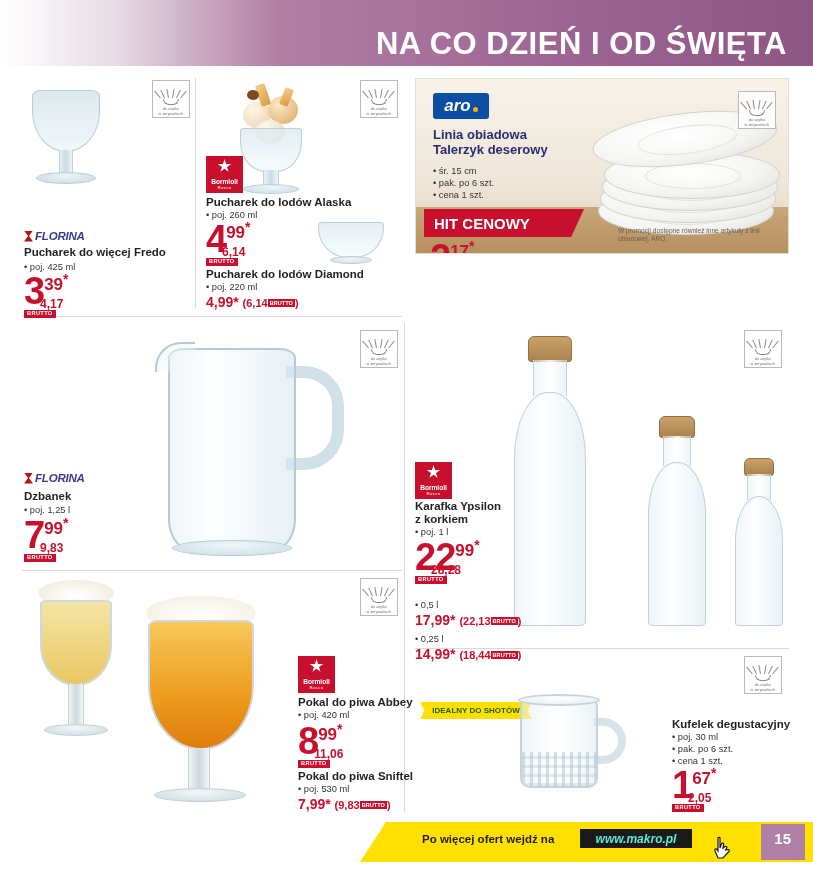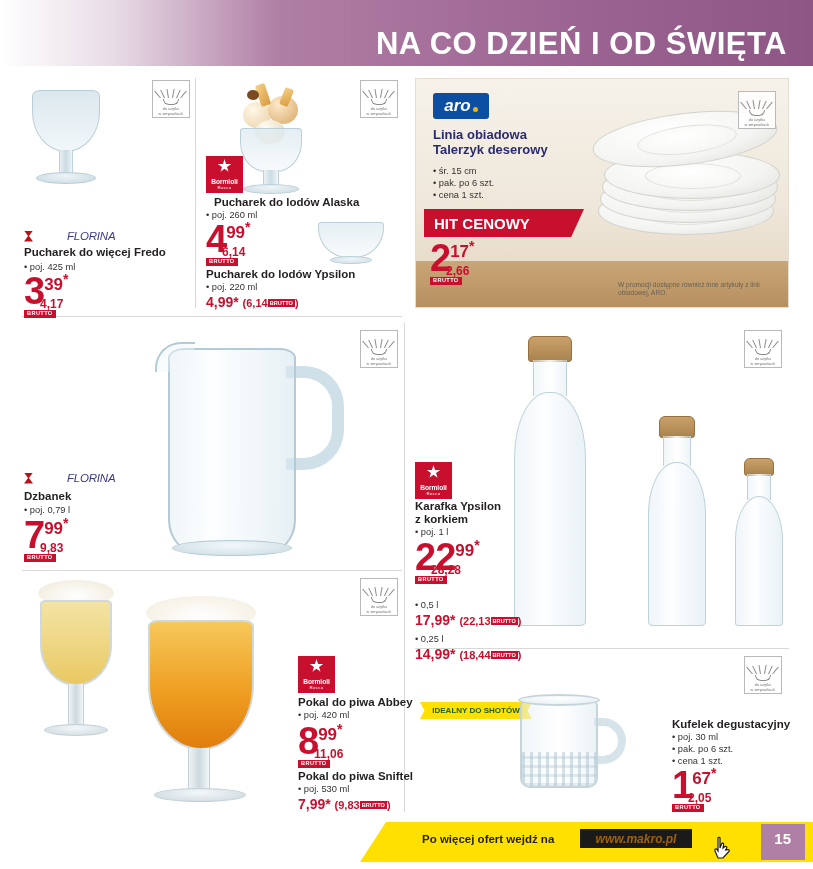--- a/index.html
+++ b/index.html
@@ -46,21 +46,21 @@
     font-size:3.6px; line-height:4.6px; color:#6d6d6d; text-align:center; margin-top:2px;
     letter-spacing:0.1px;
   }
 
   
   .logo-florina { position:absolute; display:flex; align-items:center; }
   .logo-florina .mark {
     width:9px; height:11px; background:#b9121b; margin-right:2px;
     clip-path: polygon(0 0,100% 0,55% 50%,100% 100%,0 100%,45% 50%);
   }
-  .logo-florina .txt { font-size:11.5px; font-weight:normal; color:#3a3a8c; font-style:italic; letter-spacing:-0.2px;margin-left:32px;}
+  .logo-florina .txt { font-size:11.5px; font-weight:bold; color:#3a3a8c; font-style:italic; letter-spacing:-0.2px;}
 
   .logo-bormioli {
     position:absolute; width:37px; height:37px; background:#c8102e; color:#fff;
     display:flex; flex-direction:column; align-items:center; justify-content:flex-end;
     padding-bottom:3px;
   }
   .logo-bormioli .star {
     position:absolute; top:3px; left:50%; margin-left:-7px;
     width:14px; height:14px; background:#fff;
     clip-path: polygon(50% 0%,61% 35%,98% 35%,68% 57%,79% 91%,50% 70%,21% 91%,32% 57%,2% 35%,39% 35%);
@@ -85,21 +85,21 @@
     background:#c8102e; color:#fff; padding:1px 3px; letter-spacing:0.4px;
   }
 
   
   .price-sm { position:absolute; color:#c8102e; font-weight:bold; font-size:14px; }
   .price-sm .small { font-size:11px; }
   .price-sm .brutto-sm { font-size:5.6px; background:#c8102e; color:#fff; padding:1px 2px; position:relative; top:-2px; }
 
   
   .aro-box {
-    position:absolute; left:415px; top:78px; width:374px; height:230px;
+    position:absolute; left:415px; top:78px; width:374px; height:176px;
     background: linear-gradient(to bottom,#f6f2ea 0%,#efe7da 55%,#e3d4bf 100%);
     border:1px solid #e3ddd2; overflow:hidden;
   }
   .aro-logo {
     position:absolute; left:17px; top:14px; width:56px; height:26px;
     background:#0b4ea2; border-radius:3px; color:#fff;
     font-size:17px; font-weight:bold; font-style:italic;
     display:flex; align-items:center; justify-content:center;
   }
   .aro-logo .dot { width:5px; height:5px; background:#f5b301; border-radius:50%; margin-left:2px; margin-top:6px;}
@@ -288,21 +288,21 @@
   .footer {
     position:absolute; left:360px; top:822px; width:453px; height:40px;
     background:#ffe000;
     clip-path: polygon(26px 0, 453px 0, 453px 40px, 0 40px);
   }
   .footer-text {
     position:absolute; left:402px; top:833px; font-size:11.5px; font-weight:bold; color:#231f20;padding-left:20px;
   }
   .footer-url {
     position:absolute; left:580px; top:829px; width:112px; height:19px;
-    background:#1a1a1a; color:#a16207; font-size:12px; font-weight:bold;
+    background:#1a1a1a; color:#5eead4; font-size:12px; font-weight:bold;
     display:flex; align-items:center; justify-content:center; font-style:italic;
   }
   .footer-page {
     position:absolute; right:22px; top:830px; font-size:15px; font-weight:bold; color:#fff;
   }
   .footer-page-bg {
     position:absolute; right:8px; top:824px; width:44px; height:36px; background:#b07fa5;
   }
   .cursor-hand {
     position:absolute; left:712px; top:836px; width:22px; height:26px;
@@ -379,32 +379,32 @@
 <div class="alaska-cup"></div>
 <div class="alaska-stem"></div>
 <div class="alaska-foot"></div>
 
 <div class="logo-bormioli" style="left:206px; top:156px;">
   <div class="star"></div>
   <div class="b1">Bormioli</div>
   <div class="b2">Rocco</div>
 </div>
 
-<div class="p-title" style="left:206px; top:196px;margin-left:8px;">Pucharek do lodów Alaska</div>
+<div class="p-title" style="left:206px; top:196px;">Pucharek do lodów Alaska</div>
 <div class="p-spec" style="left:206px; top:210px;text-align:center;">• poj. 260 ml</div>
 <div class="price" style="left:206px; top:220px;">
   <span class="int">4</span><span class="frac">99</span><span class="star">*</span>
   <div class="sub">6,14</div>
   <div class="brutto">BRUTTO</div>
 </div>
 
 <div class="diamond-bowl"></div>
 <div class="diamond-foot"></div>
 
-<div class="p-title" style="left:206px; top:268px;">Pucharek do lodów Ypsilon</div>
+<div class="p-title" style="left:206px; top:268px;">Pucharek do lodów Diamond</div>
 <div class="p-spec" style="left:206px; top:282px;">• poj. 220 ml</div>
 <div class="price-sm" style="left:206px; top:294px;">
   <span>4,99*</span>
   <span class="small">(6,14</span><span class="brutto-sm">BRUTTO</span><span class="small">)</span>
 </div>
 
 <div class="aro-box">
   <div class="table-top"></div>
 
   <div class="plate" style="left:182px; top:108px; width:176px; height:48px;">
@@ -485,21 +485,21 @@
 <div class="jug-handle"></div>
 <div class="jug-body"></div>
 <div class="jug-spout"></div>
 <div class="jug-base"></div>
 
 <div class="logo-florina" style="left:24px; top:472px;">
   <div class="mark"></div>
   <div class="txt">FLORINA</div>
 </div>
 <div class="p-title" style="left:24px; top:490px;">Dzbanek</div>
-<div class="p-spec" style="left:24px; top:505px;">• poj. 0,79 l</div>
+<div class="p-spec" style="left:24px; top:505px;">• poj. 1,25 l</div>
 <div class="price" style="left:24px; top:516px;">
   <span class="int">7</span><span class="frac">99</span><span class="star">*</span>
   <div class="sub">9,83</div>
   <div class="brutto">BRUTTO</div>
 </div>
 
 <div class="dw-icon" style="left:744px; top:330px;">
   <div class="spray">
     <i style="left:2px;  transform:rotate(-40deg)"></i>
     <i style="left:6px;  transform:rotate(-25deg)"></i>

